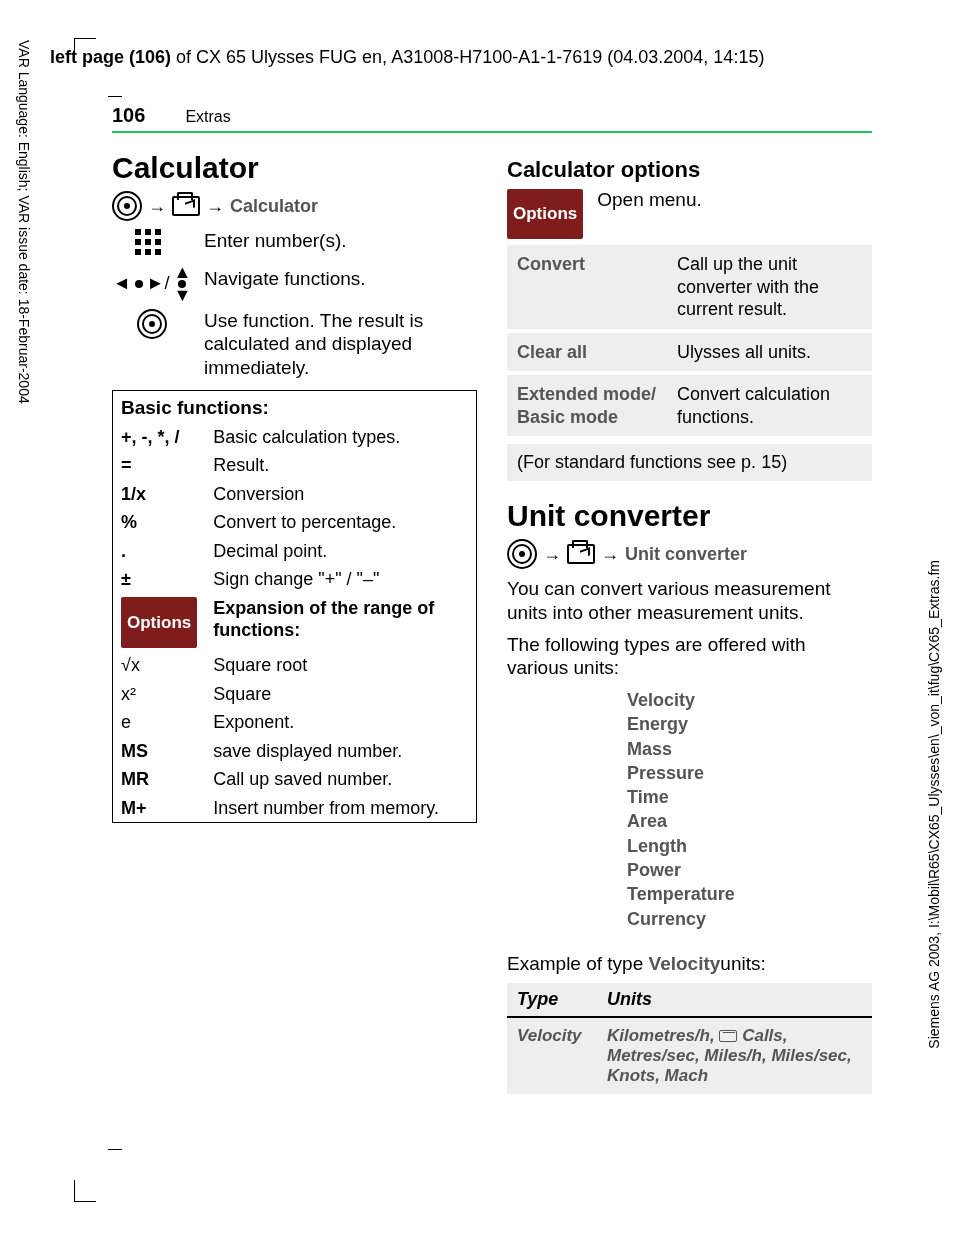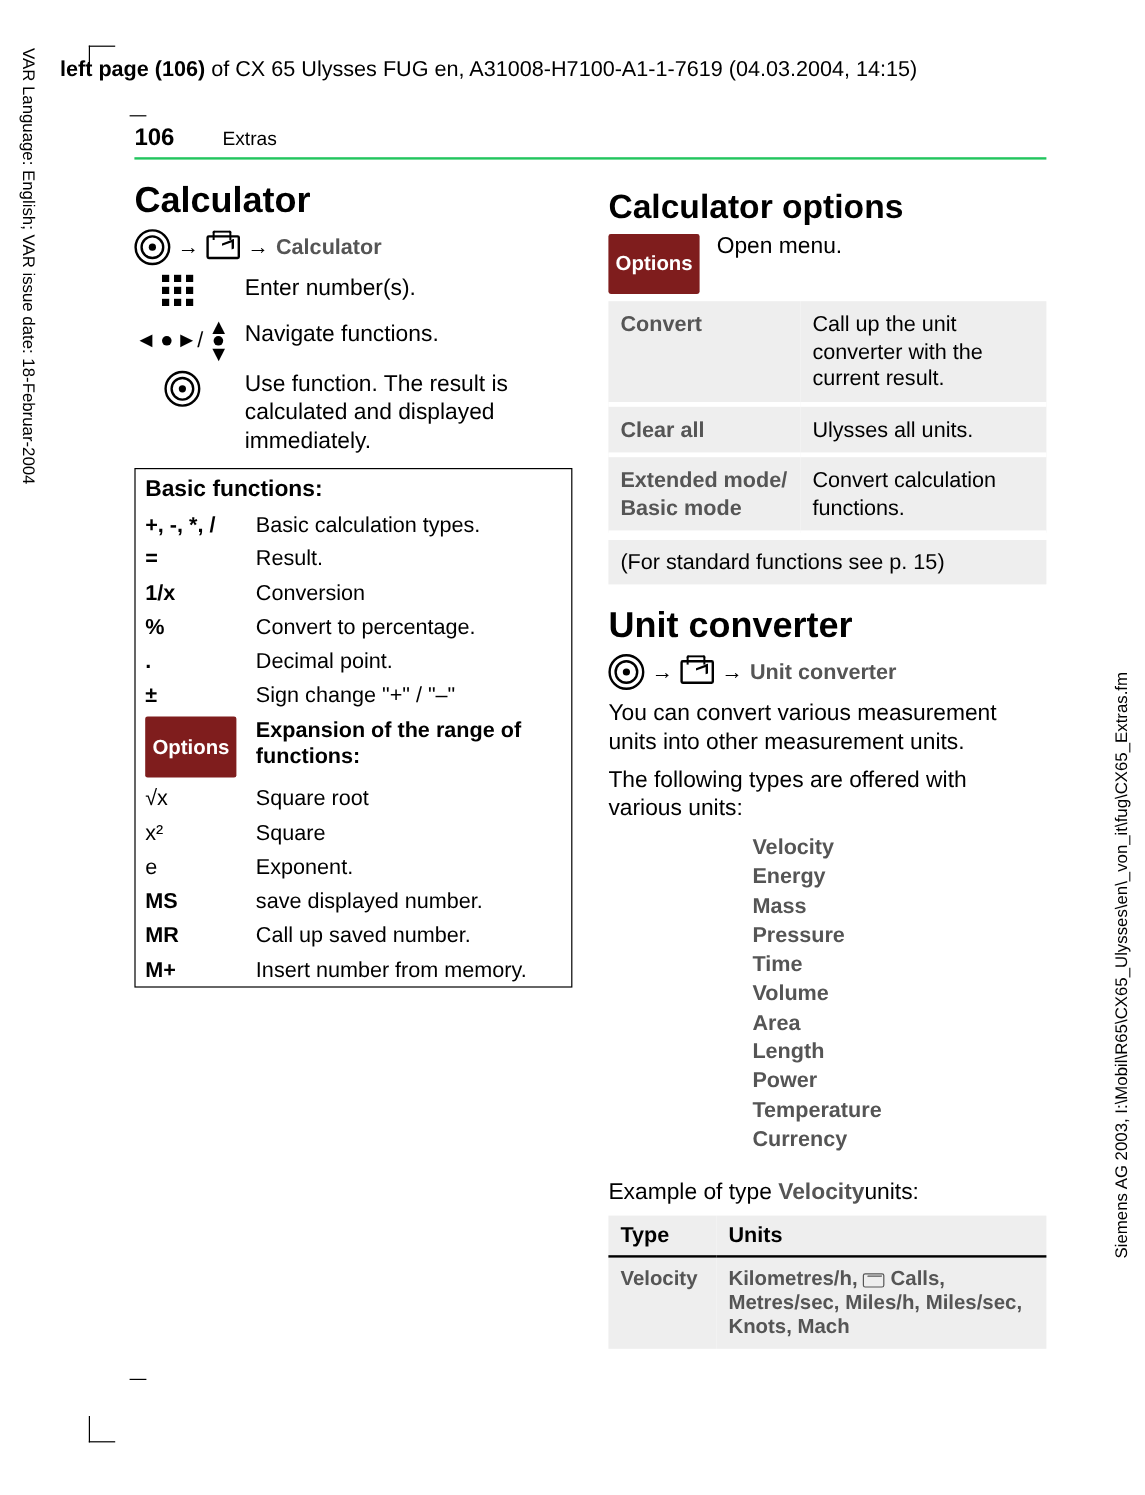--- a/index.html
+++ b/index.html
@@ -17,21 +17,21 @@
 
   .content { position: absolute; left: 112px; top: 104px; width: 760px; }
   .page-head { display: flex; align-items: baseline; gap: 40px; border-bottom: 2px solid #22c55e; padding-bottom: 4px; margin-bottom: 18px; }
   .page-num { font-weight: bold; font-size: 20px; }
   .page-section { font-weight: normal; font-size: 16px; text-align: right; }
 
   .cols { display: flex; gap: 30px; }
   .col { flex: 1 1 0; min-width: 0; }
 
   h1 { font-size: 30px; font-weight: bold; margin-bottom: 6px; }
-  h2 { font-size: 28px; font-weight: bold; margin-top: 6px; margin-bottom: 6px; }
+  h2 { font-size: 22px; font-weight: bold; margin-top: 6px; margin-bottom: 6px; }
   p { font-size: 19px; line-height: 1.25; margin-bottom: 8px; }
   .nav-path { display: flex; align-items: center; gap: 6px; margin-bottom: 8px; font-size: 18px; }
   .nav-path .arrow { font-weight: bold; }
   .nav-path .label { font-weight: bold; color: #555; }
 
   .bullseye { width: 30px; height: 30px; border: 2px solid #000; border-radius: 50%; position: relative; display: inline-block; }
   .bullseye::before { content:""; position:absolute; left:50%; top:50%; width:16px; height:16px; border:2px solid #000; border-radius:50%; transform:translate(-50%,-50%); }
   .bullseye::after { content:""; position:absolute; left:50%; top:50%; width:6px; height:6px; background:#000; border-radius:50%; transform:translate(-50%,-50%); }
 
   .folder-icon { width: 28px; height: 20px; border: 2px solid #000; border-radius: 2px; position: relative; display: inline-block; }
@@ -61,21 +61,21 @@
   .opt-table td { padding: 8px 10px; font-size: 18px; vertical-align: top; line-height:1.25; }
   .opt-table tr { background:#eee; border-bottom: 4px solid #fff; }
   .opt-table td.k { font-weight: bold; color:#555; width: 160px; }
   .opt-foot { background:#eee; padding:8px 10px; font-size:18px; }
 
   .unit-list { margin: 8px 0 8px 120px; }
   .unit-list div { font-weight:bold; color:#555; font-size:18px; line-height:1.35; }
   .velocity-intro { font-size:19px; margin-top:22px; }
   .velocity-intro .g { font-weight:bold; color:#555; }
 
-  .vel-table { width:100%; border-collapse: collapse; margin-top:8px; }
+  .vel-table { width:100%; border-collapse: collapse; margin-top:8px;font-style:italic; }
   .vel-table th { text-align:left; font-size:18px; font-weight:bold; padding:6px 10px; border-bottom:2px solid #000; background:#eee; }
   .vel-table td { font-size:17px; font-weight:bold; color:#555; padding:8px 10px; background:#eee; vertical-align:top; }
   .vel-table td.k { width: 90px; }
   .envelope { display:inline-block; width:18px; height:12px; border:1.5px solid #555; border-radius:2px; position:relative; vertical-align:middle; }
   .envelope::before { content:""; position:absolute; left:2px; top:1px; width:12px; height:5px; border-top:1.5px solid #555; transform: skewX(-20deg); }
 </style>
 </head>
 <body>
 
 <div class="page">
@@ -231,21 +231,20 @@
           <span class="label">Unit converter</span>
         </div>
         <p>You can convert various measurement units into other measurement units.</p>
         <p>The following types are offered with various units:</p>
         <div class="unit-list">
           <div>Velocity</div>
           <div>Energy</div>
           <div>Mass</div>
           <div>Pressure</div>
           <div>Time</div>
-          <div>Volume</div>
           <div>Area</div>
           <div>Length</div>
           <div>Power</div>
           <div>Temperature</div>
           <div>Currency</div>
         </div>
         <div class="velocity-intro">
           <span>Example of type </span><span class="g">Velocity</span><span>units:</span>
         </div>
         <table class="vel-table">

